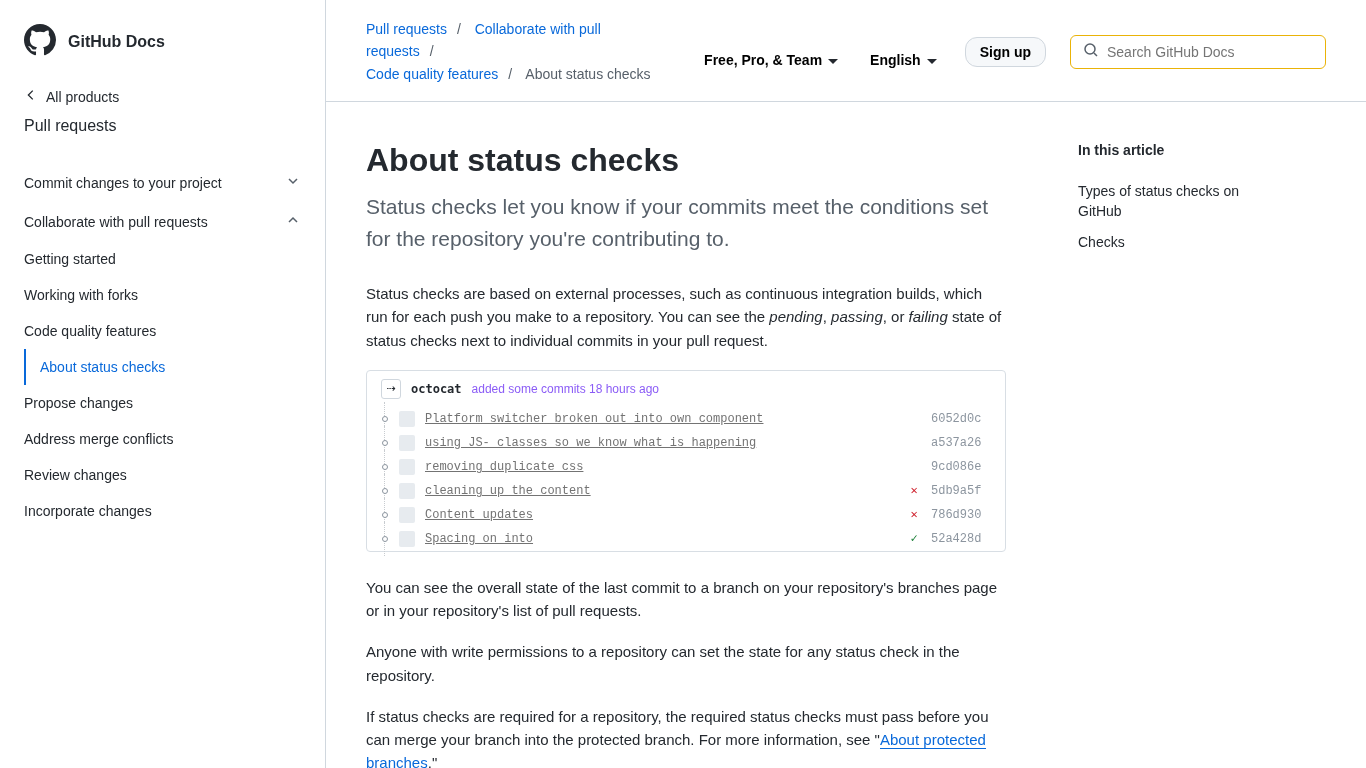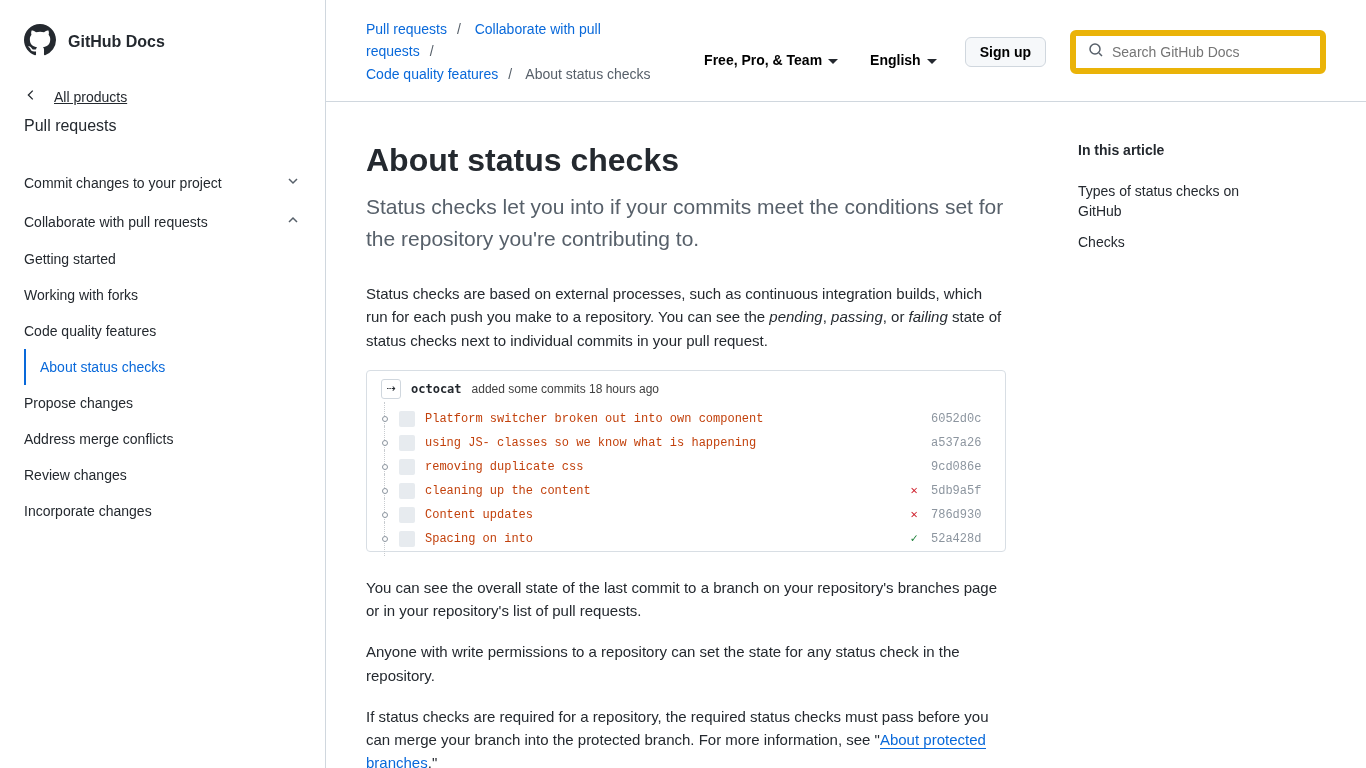--- a/index.html
+++ b/index.html
@@ -2,58 +2,58 @@
 <html><head>
 <meta charset="utf-8">
 <style>
 * { margin: 0; padding: 0; box-sizing: border-box; }
 body { font-family: -apple-system, BlinkMacSystemFont, "Segoe UI", Helvetica, Arial, sans-serif; color: #24292f; background: #fff; width: 1366px; height: 768px; overflow: hidden; }
 .layout { display: flex; height: 100%; }
 .sidebar { width: 326px; border-right: 1px solid #d0d7de; padding: 24px; overflow-y: auto; }
 .logo-row { display: flex; align-items: center; gap: 12px; margin-bottom: 28px; }
 .logo-row svg { width: 32px; height: 32px; }
 .logo-title { font-size: 16px; font-weight: 600; }
-.all-products { display: flex; align-items: center; gap: 16px; font-size: 14px; color: #24292f; margin-bottom: 12px; cursor: pointer; text-decoration: underline; }
+.all-products { display: flex; align-items: center; gap: 8px; font-size: 14px; color: #24292f; margin-bottom: 12px; cursor: pointer; }
 .all-products svg { width: 14px; height: 14px; }
 .section-title { font-size: 16px; font-weight: 400; margin-bottom: 28px; }
 .nav-item { display: flex; align-items: center; justify-content: space-between; font-size: 14px; padding: 10px 0; cursor: pointer; color: #24292f; }
 .chev { width: 16px; height: 16px; color: #57606a; }
 .sublist { padding-left: 0; }
 .sub-item { font-size: 14px; padding: 10px 0 10px 0; cursor: pointer; color: #24292f; }
 .sub-item.active { color: #0969da; border-left: 2px solid #0969da; padding-left: 14px; margin-left: 0; }
 .sub-item.indent { padding-left: 14px; }
 .main { flex: 1; display: flex; flex-direction: column; }
 .topbar { display: flex; align-items: center; padding: 18px 40px 16px 40px; gap: 24px; border-bottom: 1px solid #d0d7de; }
 .breadcrumbs { flex: 1; font-size: 14px; line-height: 1.6; }
 .breadcrumbs a { color: #0969da; text-decoration: none; cursor: pointer; }
 .breadcrumbs .sep { margin: 0 10px; color: #57606a; }
 .breadcrumbs .current { color: #57606a; }
 .dropdown-btn { display: flex; align-items: center; gap: 6px; font-size: 14px; font-weight: 600; background: transparent; border: none; cursor: pointer; padding: 6px 4px; margin-top: 16px; }
-.signup-btn { font-size: 14px; font-weight: 600; padding: 6px 14px; border: 1px solid #d0d7de; border-radius: 6px; background: #f6f8fa; cursor: pointer; }
-.searchbox { display: flex; align-items: center; gap: 8px; border: 6px solid #eab308; border-radius: 6px; padding: 6px 12px; width: 256px; color: #57606a; }
+.signup-btn { font-size: 14px; font-weight: 600; padding: 6px 14px; border: 1px solid #d0d7de; border-radius: 12px; background: #f6f8fa; cursor: pointer; }
+.searchbox { display: flex; align-items: center; gap: 8px; border: 1px solid #eab308; border-radius: 6px; padding: 6px 12px; width: 256px; color: #57606a; }
 .searchbox input { border: none; outline: none; font-size: 14px; flex: 1; color: #24292f; }
 .searchbox svg { width: 16px; height: 16px; }
 .content-row { display: flex; flex: 1; overflow: auto; }
 .article { flex: 1; padding: 40px 40px 40px 40px; max-width: 720px; }
 .article h1 { font-size: 32px; font-weight: 600; margin-bottom: 12px; }
 .subtitle { font-size: 21px; color: #57606a; line-height: 1.5; margin-bottom: 28px; }
 .para { font-size: 15px; line-height: 1.55; margin-bottom: 18px; }
 .para a { color: #0969da; text-decoration: none; border-bottom: 1px solid #0969da; cursor: pointer; }
 .para em { font-style: italic; }
 .commit-box { border: 1px solid #d8dee4; border-radius: 4px; margin: 12px 0 24px 0; background: #fff; font-size: 12px; }
 .commit-head { display: flex; align-items: center; gap: 10px; padding: 8px 14px; }
 .commit-head .avatar { width: 20px; height: 20px; border: 1px solid #d0d7de; border-radius: 3px; display: flex; align-items: center; justify-content: center; font-size: 11px; }
 .commit-head .author { font-weight: 600; font-family: "SFMono-Regular", Consolas, monospace; }
-.commit-head .meta { color: #404040; }
+.commit-head .meta { color: #8b5cf6; }
 .commit-line { display: flex; align-items: center; padding: 4px 14px; gap: 10px; font-family: "SFMono-Regular", Consolas, "Liberation Mono", monospace; font-size: 12px; }
 .commit-line .dot { width: 8px; text-align: center; color: #8c959f; position: relative; }
 .commit-line .dot::before { content: ""; position: absolute; left: 3px; top: -10px; bottom: -10px; border-left: 1px dotted #c8ccd0; z-index: 0; }
 .commit-line .dot span { position: relative; z-index: 1; background: #fff; display: inline-block; width: 6px; height: 6px; border: 1px solid #8c959f; border-radius: 50%; }
 .commit-line .av { width: 16px; height: 16px; background: #e7ebef; border-radius: 2px; flex-shrink: 0; }
-.commit-line .msg { flex: 1; color: #c2410c; }
+.commit-line .msg { flex: 1; color: #737373; text-decoration: underline; }
 .commit-line .status { width: 14px; text-align: center; font-weight: bold; }
 .status.fail { color: #cf222e; }
 .status.pass { color: #1a7f37; }
 .commit-line .sha { color: #8c959f; width: 60px; text-align: left; }
 .toc { width: 260px; padding: 40px 32px; font-size: 14px; }
 .toc-title { font-weight: 600; margin-bottom: 18px; }
 .toc-item { color: #24292f; padding: 6px 0; cursor: pointer; line-height: 1.4; }
 </style>
 </head>
 <body>
@@ -135,21 +135,21 @@
               <path d="M11 11l3 3"></path>
             </svg>
         </span>
         <input type="text" placeholder="Search GitHub Docs" style="">
       </div>
     </div>
 
     <div class="content-row">
       <article class="article">
         <h1>About status checks</h1>
-        <p class="subtitle">Status checks let you into if your commits meet the conditions set for the repository you're contributing to.</p>
+        <p class="subtitle">Status checks let you know if your commits meet the conditions set for the repository you're contributing to.</p>
         <p class="para">
           <span>Status checks are based on external processes, such as continuous integration builds, which run for each push you make to a repository. You can see the </span><em>pending</em><span>, </span><em>passing</em><span>, or </span><em>failing</em><span> state of status checks next to individual commits in your pull request.</span>
         </p>
 
         <div class="commit-box">
           <div class="commit-head">
             <span class="avatar">⇢</span>
             <span class="author">octocat</span>
             <span class="meta">added some commits 18 hours ago</span>
           </div>

